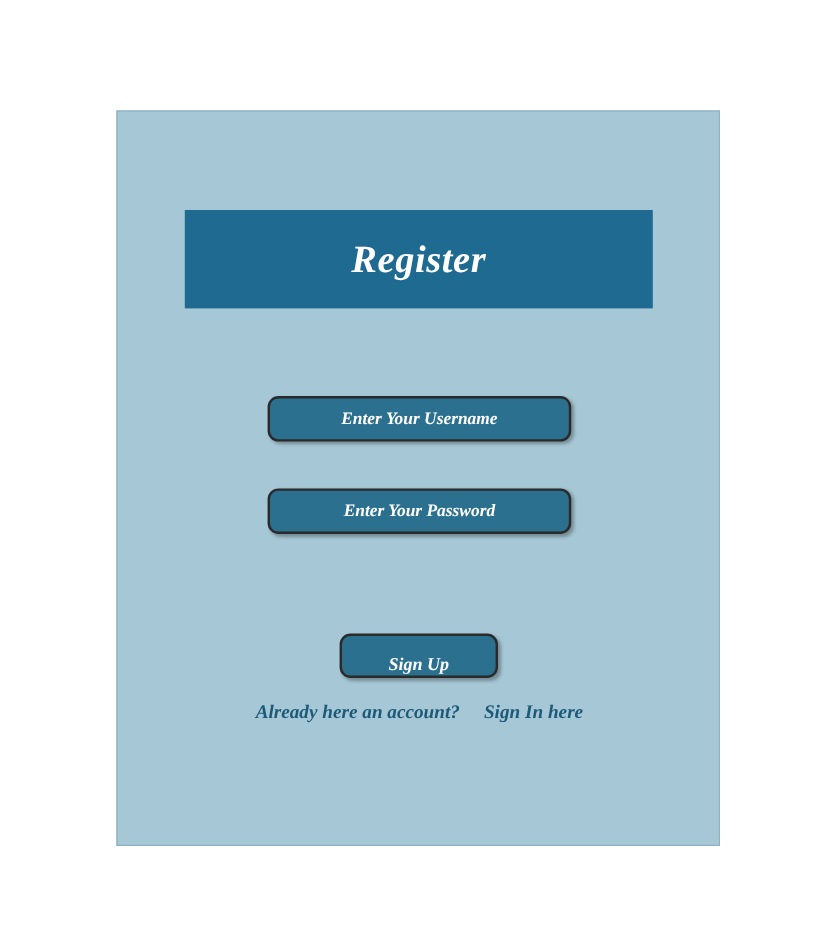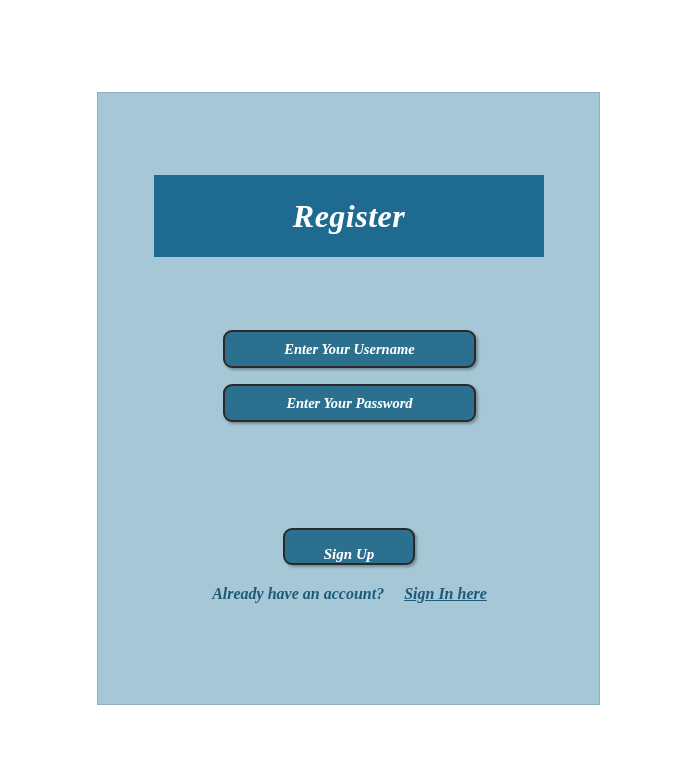--- a/index.html
+++ b/index.html
@@ -76,21 +76,21 @@
   .field::placeholder {
     color: #ffffff;
     opacity: 1;
     font-family: "Liberation Serif", serif;
     font-style: italic;
     font-weight: bold;
     font-size: 14.5px;
     text-align: center;
   }
   #field-username { top: 237px; }
-  #field-password { top: 291px; }
+  #field-password { top: 314px; }
   #field-email    { top: 369px; }
 
   
   .signup-button {
     position: absolute;
     left: 185px;
     top: 435px;
     width: 132px;
     height: 37px;
     background: #2b718f;
@@ -119,21 +119,20 @@
     font-weight: bold;
     font-size: 16px;
     color: #1c5a78;
     white-space: nowrap;
   }
   .signin-line .prompt {
     color: #1c5a78;
   }
   .signin-line .signin-link {
     color: #1c5a78;
-    text-decoration: underline;
     margin-left: 20px;
     cursor: pointer;
   }
 </style>
 </head>
 <body>
 
 <div class="page">
 
   <div class="form-panel">
@@ -143,18 +142,18 @@
     </div>
 
     <input id="field-username" class="field" type="text" placeholder="Enter Your Username" style="">
 
     <input id="field-password" class="field" type="text" placeholder="Enter Your Password" style="">
 
 
     <button class="signup-button">Sign Up</button>
 
     <div class="signin-line">
-      <span class="prompt">Already have an account?</span><a class="signin-link">Sign In here</a>
+      <span class="prompt">Already here an account?</span><a class="signin-link">Sign In here</a>
     </div>
 
   </div>
 
 </div>
 
 </body></html>

